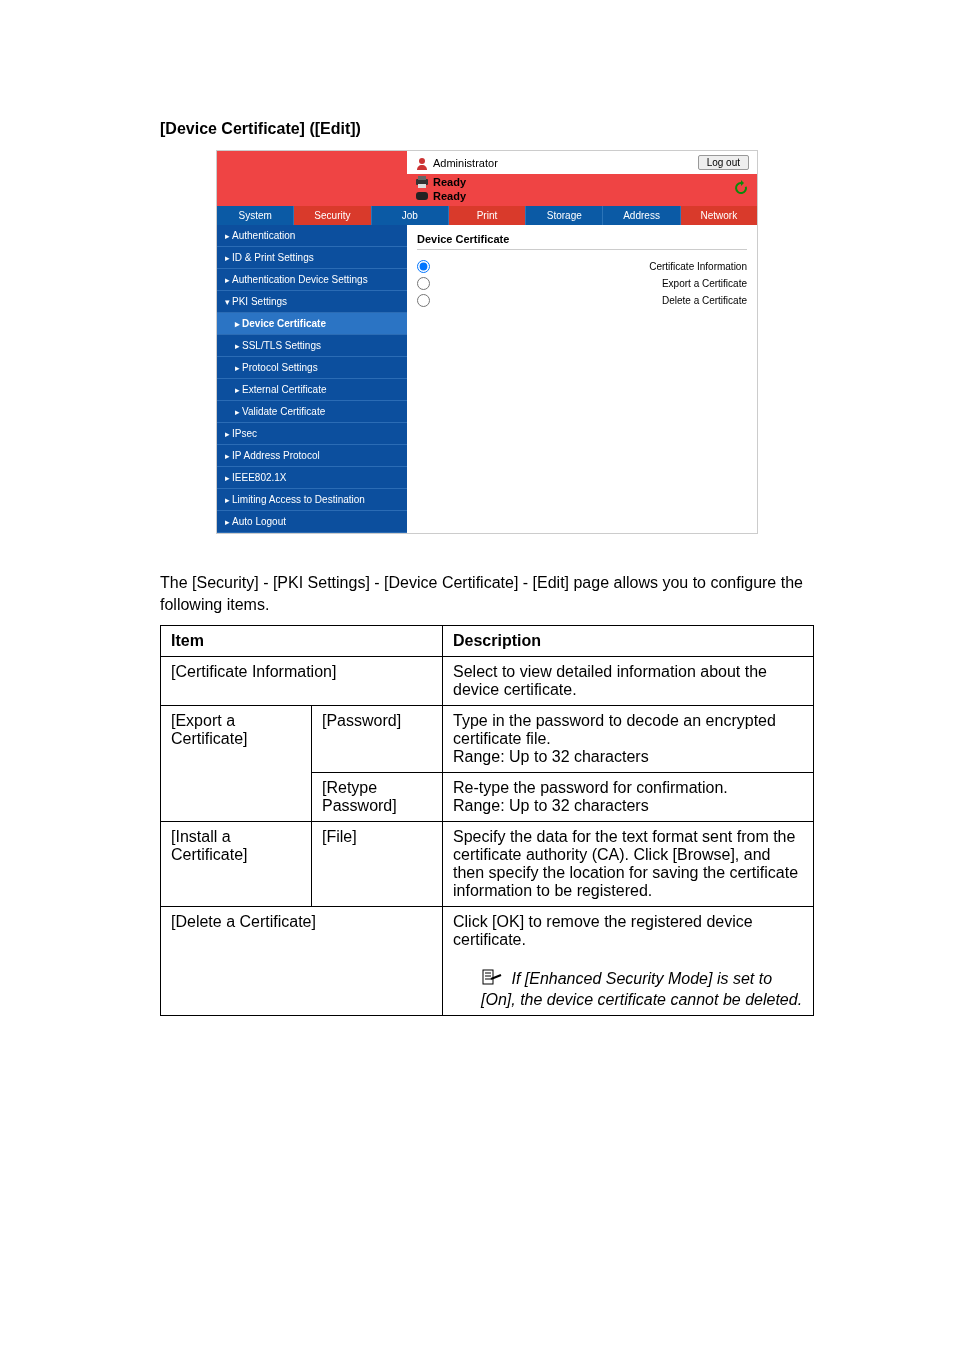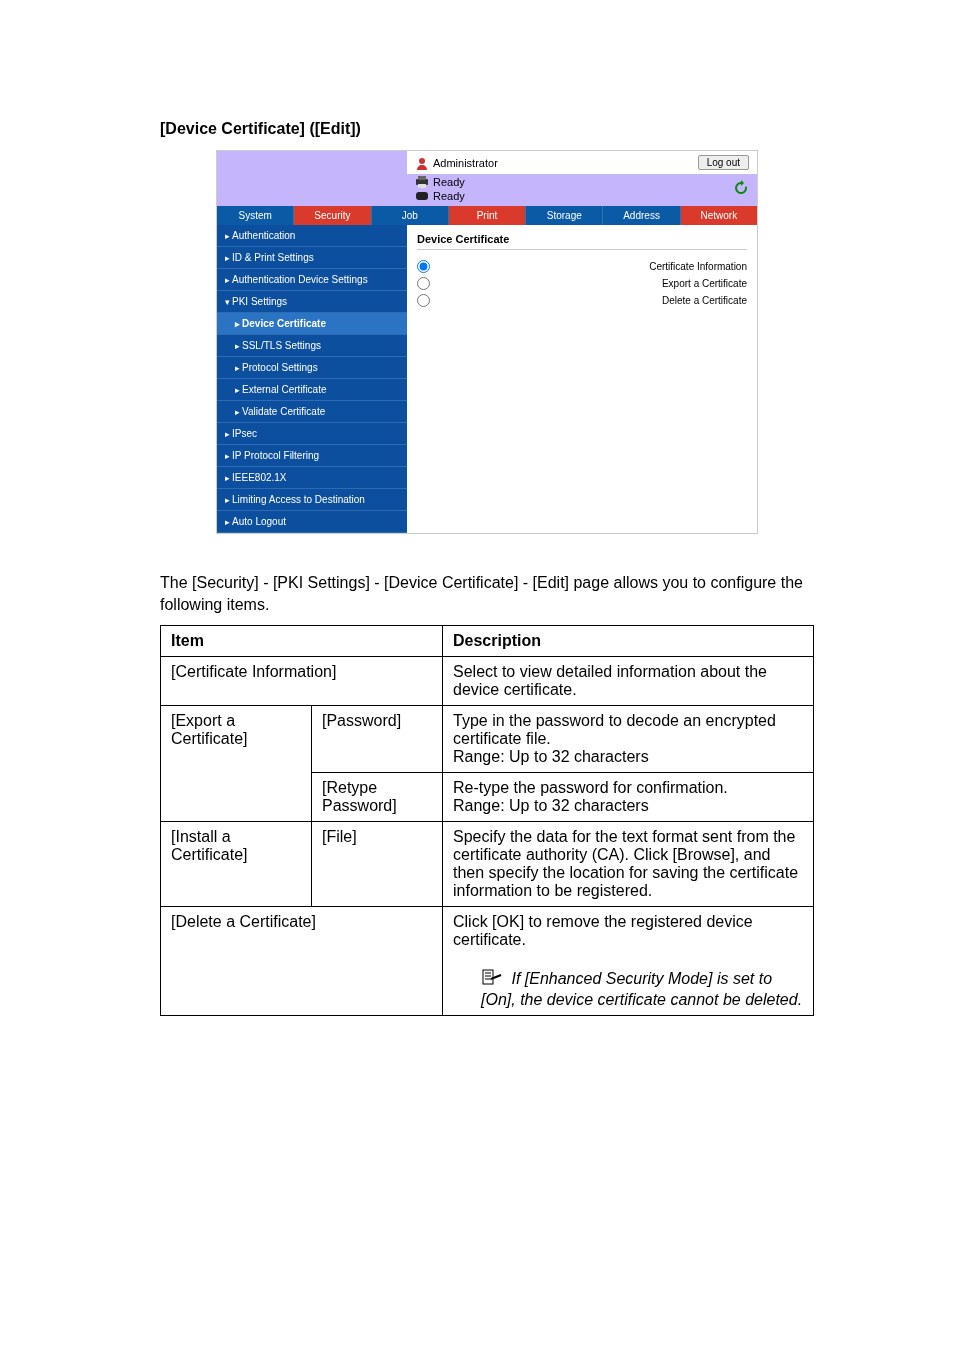--- a/index.html
+++ b/index.html
@@ -20,21 +20,21 @@
     font-size: 16px;
     font-weight: bold;
     margin-bottom: 12px;
   }
   
   .shot {
     width: 540px;
     margin: 8px auto 24px auto;
     font-size: 10px;
     border: 1px solid #ccc;
-    background: #c4b5fd;
+    background: #ef4444;
   }
   .shot-header {
     display: flex;
     align-items: center;
     justify-content: space-between;
     padding: 4px 8px;
     background: #fff;
   }
   .shot-header .admin {
     display: flex;
@@ -51,21 +51,21 @@
     border-radius: 2px;
     cursor: pointer;
   }
   .ready-row {
     display: flex;
     align-items: center;
     justify-content: space-between;
     padding: 2px 8px 4px 8px;
   }
   .ready-col { display:flex; flex-direction:column; gap:2px; }
-  .ready { display:flex; align-items:flex-end; gap:4px; font-size:11px; }
+  .ready { display:flex; align-items:flex-end; gap:4px; font-size:11px;font-weight:bold; }
   .refresh { font-size:12px; color:#0a0; }
   .tabs {
     display: flex;
     font-size: 10px;
     color: #fff;
     background: #0b5aa5;
   }
   .tabs > div {
     flex: 1;
     text-align: center;
@@ -238,21 +238,21 @@
         <div class="item arrow">Authentication</div>
         <div class="item arrow">ID &amp; Print Settings</div>
         <div class="item arrow">Authentication Device Settings</div>
         <div class="item arrowd">PKI Settings</div>
         <div class="item sub active arrow">Device Certificate</div>
         <div class="item sub arrow">SSL/TLS Settings</div>
         <div class="item sub arrow">Protocol Settings</div>
         <div class="item sub arrow">External Certificate</div>
         <div class="item sub arrow">Validate Certificate</div>
         <div class="item arrow">IPsec</div>
-        <div class="item arrow">IP Protocol Filtering</div>
+        <div class="item arrow">IP Address Protocol</div>
         <div class="item arrow">IEEE802.1X</div>
         <div class="item arrow">Limiting Access to Destination</div>
         <div class="item arrow">Auto Logout</div>
       </div>
       <div class="content">
         <div class="content-title">Device Certificate</div>
         <label class="radio-row">
             <input type="radio" name="certopt" checked="" style="">
             <span>Certificate Information</span>
           </label>

